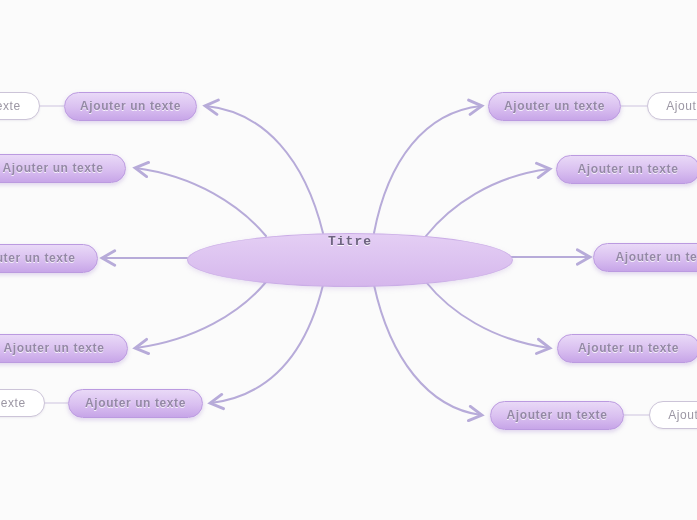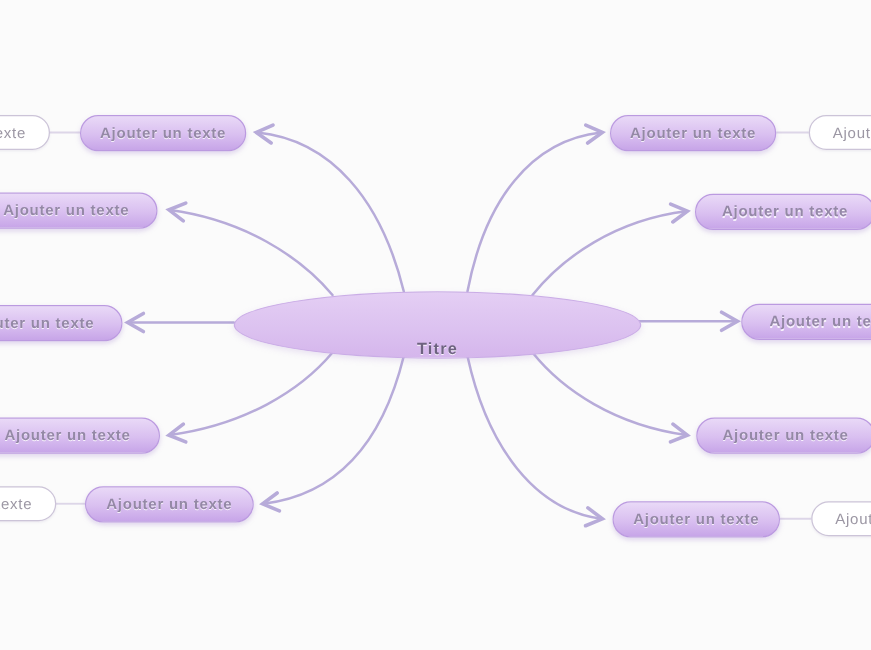--- a/index.html
+++ b/index.html
@@ -4,22 +4,23 @@
 <style>
   html,body{margin:0;padding:0;}
   body{font-family:"Liberation Sans",sans-serif;}
   .canvas{position:relative;width:697px;height:520px;background:#fbfbfb;overflow:hidden;}
   .lines{position:absolute;left:0;top:0;width:697px;height:520px;}
 
   .center-topic{
     position:absolute;left:187px;top:233px;width:324px;height:52px;
     background:linear-gradient(180deg,#e4cef4 0%,#dcc2f0 55%,#d5b6ec 100%);
     border:1px solid #caade6;border-radius:50%;
-    display:flex;align-items:flex-end;justify-content:center;
+    display:flex;align-items:flex-start;justify-content:center;
     box-shadow:0 2px 5px rgba(180,150,215,0.25);
+    font-family:Liberation Mono, monospace;
   }
   .center-topic span{
     font-size:13px;font-weight:bold;color:#6e6380;letter-spacing:1px;
     text-shadow:0 1px 0 rgba(255,255,255,0.85);
   }
 
   .node{
     position:absolute;height:29px;border-radius:15px;
     background:linear-gradient(180deg,#e9d9f7 0%,#d9bff0 55%,#c7a5e8 100%);
     border:1px solid #bb9ae0;box-sizing:border-box;

